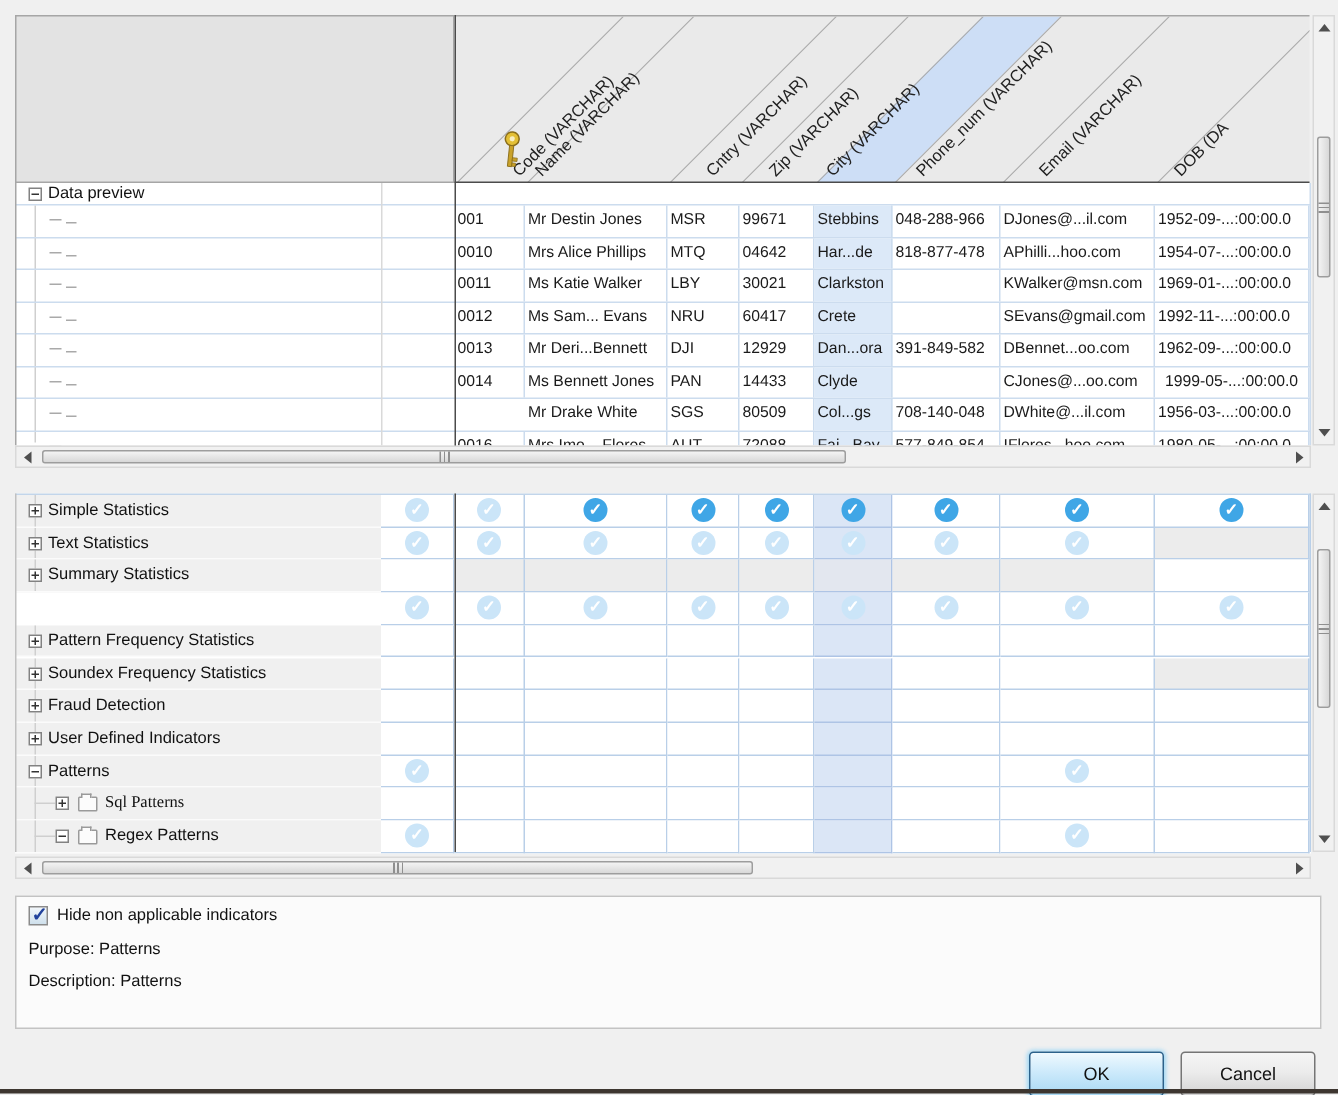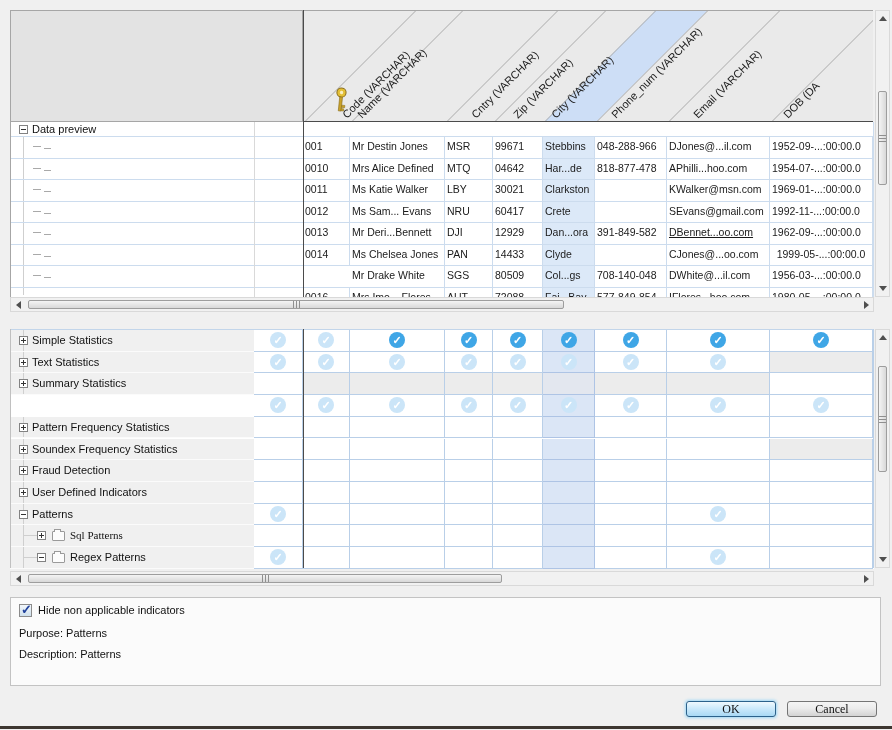--- a/index.html
+++ b/index.html
@@ -76,21 +76,21 @@
   .tri.right{border-top:4px solid transparent;border-bottom:4px solid transparent;border-left:5px solid #4f4f4f;}
 
   
   #footerPanel{position:absolute;left:10px;top:597px;width:871px;height:89px;background:#fbfbfb;
        border:1px solid #c3c3c3;box-sizing:border-box;}
   .cb{position:absolute;left:8px;top:6px;width:13px;height:13px;border:1px solid #8b8b8b;
        background:linear-gradient(#f2f7fb,#cfe0ec);box-sizing:border-box;}
   .cb .mark{position:absolute;left:1px;top:-3px;color:#21429c;font-size:13px;font-weight:bold;}
   .ftext{position:absolute;white-space:nowrap;color:#111;}
 
-  .btn{position:absolute;width:90px;height:16px;font-family:Liberation Serif, serif;font-size:12px;
+  .btn{position:absolute;width:90px;height:30px;font-family:Liberation Sans, sans-serif;font-size:12px;
        color:#111;border-radius:3px;padding:0;}
   #okBtn{left:686px;top:701px;border:1px solid #2c628b;
        background:linear-gradient(#eff9fe,#cdeafb 45%,#a9d9f4);box-shadow:0 0 3px 1px #9ed7f5;}
   #cancelBtn{left:787px;top:701px;border:1px solid #757575;
        background:linear-gradient(#f5f5f5,#ececec 45%,#d3d3d3);}
   #bottomLine{position:absolute;left:0;top:726px;width:892px;height:3px;background:#3d3630;}
   .keywrap{position:absolute;z-index:5;}
 </style>
 </head>
 <body>
@@ -141,21 +141,21 @@
           <div class="pcell" style="left: 435px; width: 48px;">MSR</div>
           <div class="pcell" style="left: 483px; width: 50px;">99671</div>
           <div class="pcell city" style="left: 533px; width: 52px;">Stebbins</div>
           <div class="pcell" style="left: 585px; width: 72px;">048-288-966</div>
           <div class="pcell" style="left: 657px; width: 103px;">DJones@...il.com</div>
           <div class="pcell" style="left: 760px; width: 103px;">1952-09-...:00:00.0</div>
         </div>
         <div class="prow" style="top: 36.5px; height: 21.5px;">
           <div class="dashes"></div>
           <div class="pcell" style="left: 293px; width: 47px;">0010</div>
-          <div class="pcell" style="left: 340px; width: 95px;">Mrs Alice Defined</div>
+          <div class="pcell" style="left: 340px; width: 95px;">Mrs Alice Phillips</div>
           <div class="pcell" style="left: 435px; width: 48px;">MTQ</div>
           <div class="pcell" style="left: 483px; width: 50px;">04642</div>
           <div class="pcell city" style="left: 533px; width: 52px;">Har...de</div>
           <div class="pcell" style="left: 585px; width: 72px;">818-877-478</div>
           <div class="pcell" style="left: 657px; width: 103px;">APhilli...hoo.com</div>
           <div class="pcell" style="left: 760px; width: 103px;">1954-07-...:00:00.0</div>
         </div>
         <div class="prow" style="top: 58px; height: 21.5px;">
           <div class="dashes"></div>
           <div class="pcell" style="left: 293px; width: 47px;">0011</div>
@@ -179,27 +179,27 @@
           <div class="pcell" style="left: 760px; width: 103px;">1992-11-...:00:00.0</div>
         </div>
         <div class="prow" style="top: 101px; height: 21.5px;">
           <div class="dashes"></div>
           <div class="pcell" style="left: 293px; width: 47px;">0013</div>
           <div class="pcell" style="left: 340px; width: 95px;">Mr Deri...Bennett</div>
           <div class="pcell" style="left: 435px; width: 48px;">DJI</div>
           <div class="pcell" style="left: 483px; width: 50px;">12929</div>
           <div class="pcell city" style="left: 533px; width: 52px;">Dan...ora</div>
           <div class="pcell" style="left: 585px; width: 72px;">391-849-582</div>
-          <div class="pcell" style="left: 657px; width: 103px; text-decoration: underline;">DBennet...oo.com</div>
+          <div class="pcell" style="left: 657px; width: 103px;">DBennet...oo.com</div>
           <div class="pcell" style="left: 760px; width: 103px;">1962-09-...:00:00.0</div>
         </div>
         <div class="prow" style="top: 122.5px; height: 21.5px;">
           <div class="dashes"></div>
           <div class="pcell" style="left: 293px; width: 47px;">0014</div>
-          <div class="pcell" style="left: 340px; width: 95px;">Ms Chelsea Jones</div>
+          <div class="pcell" style="left: 340px; width: 95px;">Ms Bennett Jones</div>
           <div class="pcell" style="left: 435px; width: 48px;">PAN</div>
           <div class="pcell" style="left: 483px; width: 50px;">14433</div>
           <div class="pcell city" style="left: 533px; width: 52px;">Clyde</div>
           <div class="pcell" style="left: 585px; width: 72px;"></div>
           <div class="pcell" style="left: 657px; width: 103px;">CJones@...oo.com</div>
           <div class="pcell" style="left: 760px; width: 103px; text-align: center;">1999-05-...:00:00.0</div>
         </div>
         <div class="prow" style="top: 144px; height: 21.5px;">
           <div class="dashes"></div>
           <div class="pcell" style="left: 293px; width: 47px; margin-top: 44px;">0015</div>

